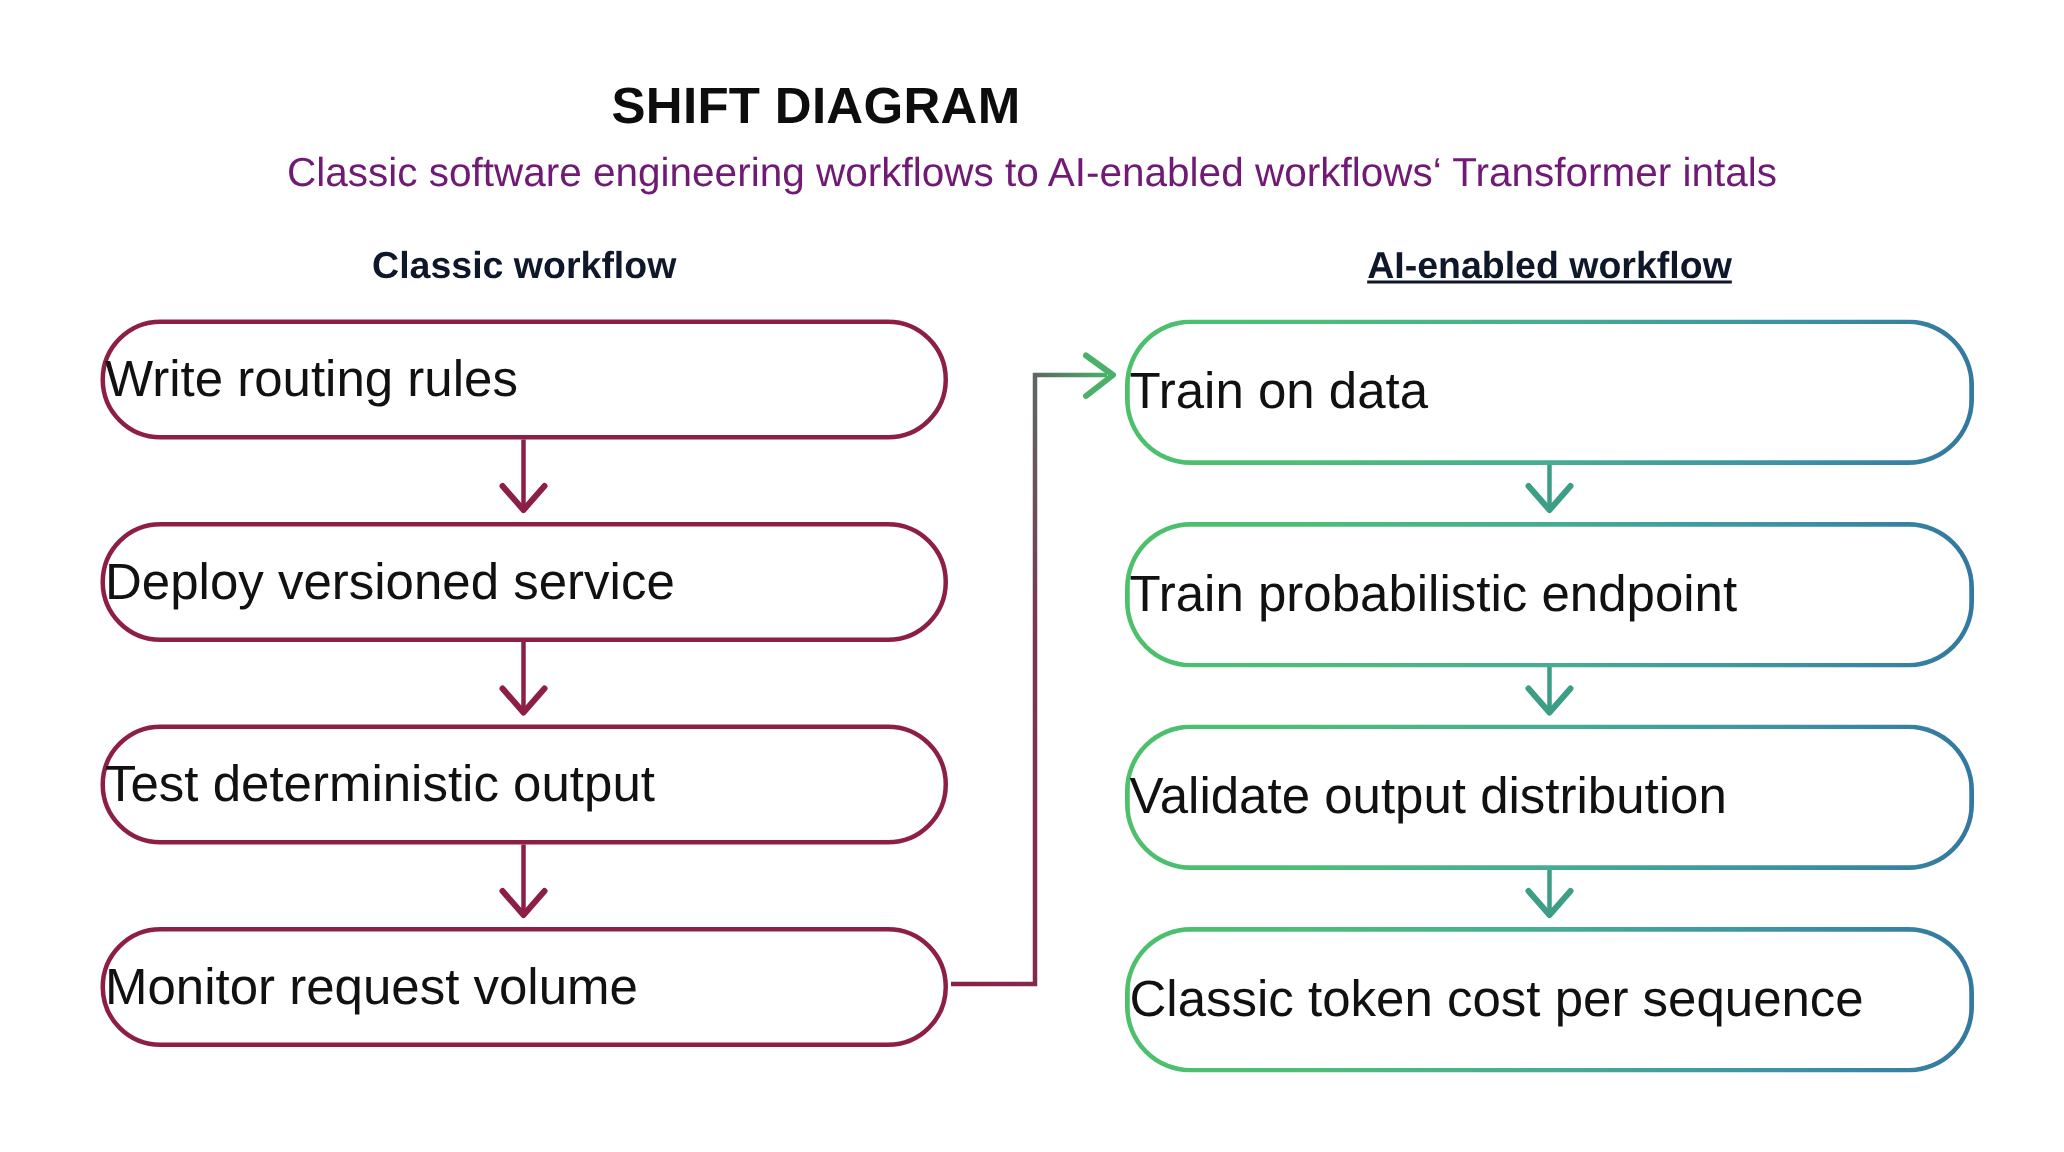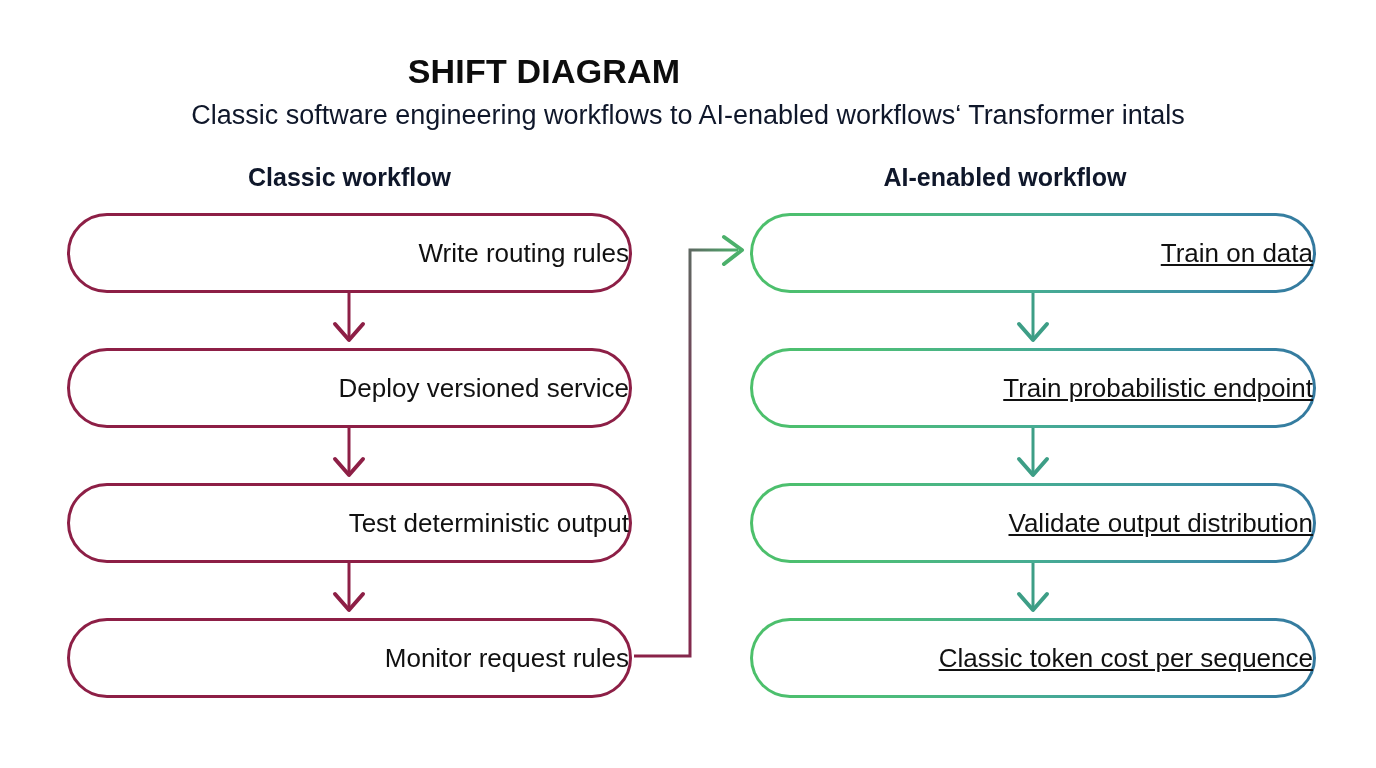--- a/index.html
+++ b/index.html
@@ -36,76 +36,75 @@
     color: #0d0d0d;
   }
   .subtitle {
     position: absolute;
     left: 0;
     top: 100px;
     width: 1376px;
     text-align: center;
     font-size: 27px;
     font-weight: normal;
-    color: #0f172a;
+    color: #701a75;
     white-space: nowrap;
   }
 
   .col-head {
     position: absolute;
     top: 163px;
     font-size: 25px;
     font-weight: bold;
     text-align: center;
     color: #0f172a;
   }
   .col-head.left  { left: 67px;  width: 565px; }
-  .col-head.right { left: 722px; width: 566px; }
+  .col-head.right { left: 750px; width: 566px; text-decoration: underline; }
 
   
   #wires {
     position: absolute;
     left: 0;
     top: 0;
     width: 1376px;
     height: 768px;
     pointer-events: none;
   }
 
   
   .node {
     position: absolute;
     box-sizing: border-box;
     display: flex;
     align-items: center;
-    justify-content: flex-end;
+    justify-content: flex-start;
     background: #ffffff;
     border-radius: 44px;
-    font-size: 26px;
+    font-size: 34px;
     color: #111111;
     white-space: nowrap;
   }
 
   .node.left {
     left: 67px;
     width: 565px;
     height: 80px;
     border: 3px solid #8d1f46;
   }
 
   
   .node.right {
     left: 750px;
     width: 566px;
-    height: 80px;
+    height: 97px;
     border: 3px solid transparent;
     background:
       linear-gradient(#ffffff, #ffffff) padding-box,
       linear-gradient(90deg, #4cc06a 0%, #4dbd79 22%, #46ab94 52%, #3c8fa6 80%, #33789e 100%) border-box;
-    text-decoration: underline;
   }
 
   .node .label { pointer-events: none; }
 </style>
 </head>
 <body>
 
 <div id="stage">
 
   <div class="title">SHIFT DIAGRAM</div>
@@ -161,21 +160,21 @@
   <div class="node left" style="top:213px;">
     <span class="label">Write routing rules</span>
   </div>
   <div class="node left" style="top:483px;">
     <span class="label">Test deterministic output</span>
   </div>
   <div class="node left" style="top:348px;">
     <span class="label">Deploy versioned service</span>
   </div>
   <div class="node left" style="top:618px;">
-    <span class="label">Monitor request rules</span>
+    <span class="label">Monitor request volume</span>
   </div>
 
   <div class="node right" style="top:213px;">
     <span class="label">Train on data</span>
   </div>
   <div class="node right" style="top:348px;">
     <span class="label">Train probabilistic endpoint</span>
   </div>
   <div class="node right" style="top:483px;">
     <span class="label">Validate output distribution</span>

